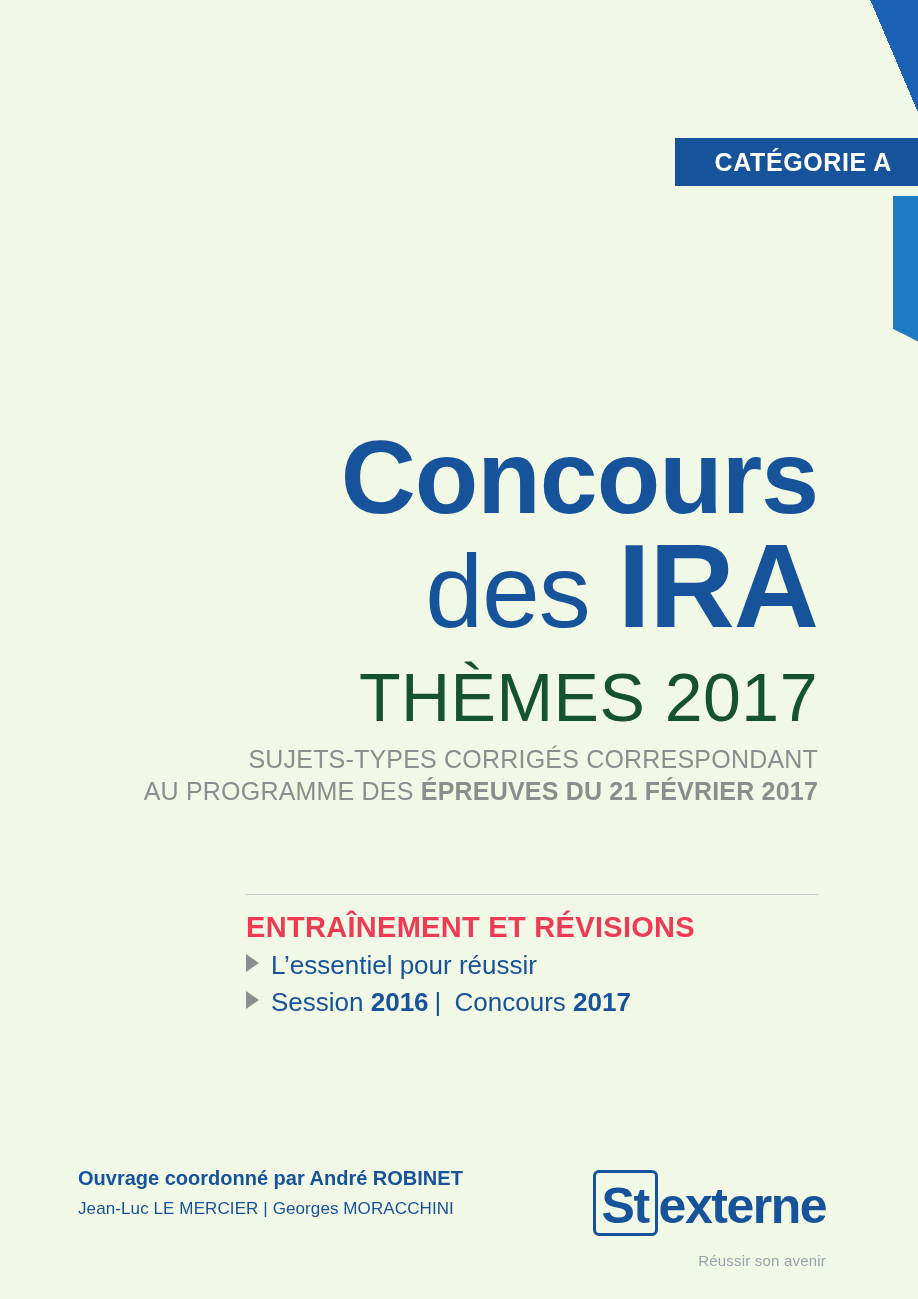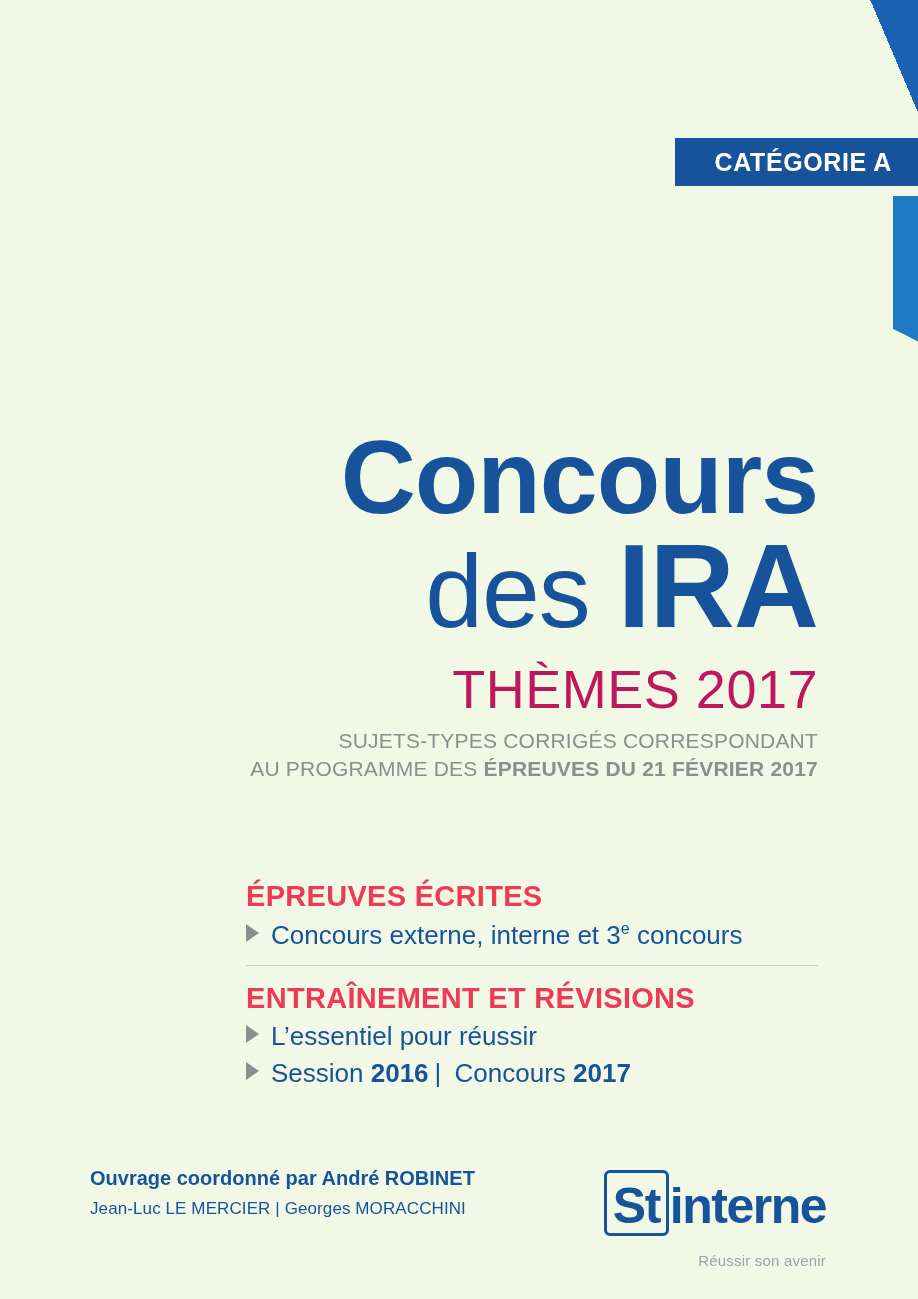--- a/index.html
+++ b/index.html
@@ -103,30 +103,30 @@
     line-height: 1.02;
     letter-spacing: -1px;
   }
   .t-desira .light {
     font-weight: normal;
   }
   .t-desira .big {
     font-size: 118px;
   }
   .t-themes {
-    color: #be185d;
-    font-size: 54px;
+    color: #14532d;
+    font-size: 68px;
     font-weight: normal;
     letter-spacing: 0.5px;
     margin-top: 14px;
     line-height: 1.1;
   }
   .t-sub {
     color: #8d8d8d;
-    font-size: 21px;
+    font-size: 25px;
     line-height: 1.3;
     margin-top: 8px;
     letter-spacing: 0.2px;
   }
   .t-sub b {
     color: #8d8d8d;
     font-weight: bold;
   }
 
   
@@ -176,21 +176,21 @@
     color: #16539b;
     padding: 0 6px;
   }
   .bold {
     font-weight: bold;
   }
 
   
   .authors {
     position: absolute;
-    left: 90px;
+    left: 78px;
     top: 1167px;
     z-index: 15;
     color: #16539b;
   }
   .auth-main {
     font-size: 20px;
     font-weight: bold;
     margin-bottom: 9px;
   }
   .auth-line {
@@ -293,27 +293,20 @@
     <div class="t-sub">
       <div>SUJETS-TYPES CORRIGÉS CORRESPONDANT</div>
       <div>
         <span>AU PROGRAMME DES </span><b>ÉPREUVES DU 21 FÉVRIER 2017</b>
       </div>
     </div>
   </div>
 
   <div class="sections">
 
-    <div>
-      <div class="sec-head">ÉPREUVES ÉCRITES</div>
-      <div class="sec-item">
-        <span class="tri"></span>
-        <span><span>Concours externe, interne et 3</span><span class="sup">e</span><span> concours</span></span>
-      </div>
-    </div>
 
     <div class="divider"></div>
 
     <div>
       <div class="sec-head">ENTRAÎNEMENT ET RÉVISIONS</div>
       <div class="sec-item">
         <span class="tri"></span>
         <span>L’essentiel pour réussir</span>
       </div>
       <div class="sec-item">
@@ -323,17 +316,17 @@
     </div>
 
   </div>
 
   <div class="authors">
     <div class="auth-main">Ouvrage coordonné par André ROBINET</div>
     <div class="auth-line">Jean-Luc LE MERCIER | Georges MORACCHINI</div>
   </div>
 
   <div class="logo">
-    <div class="logo-main"><span class="logo-box">St</span><span>interne</span></div>
+    <div class="logo-main"><span class="logo-box">St</span><span>externe</span></div>
     <div class="logo-tag">Réussir son avenir</div>
   </div>
 
 </div>
 
 </body></html>

